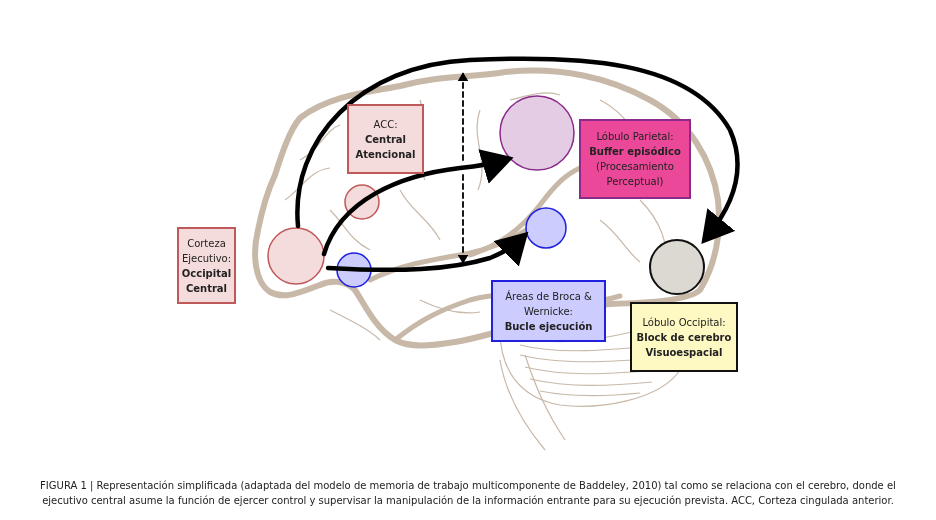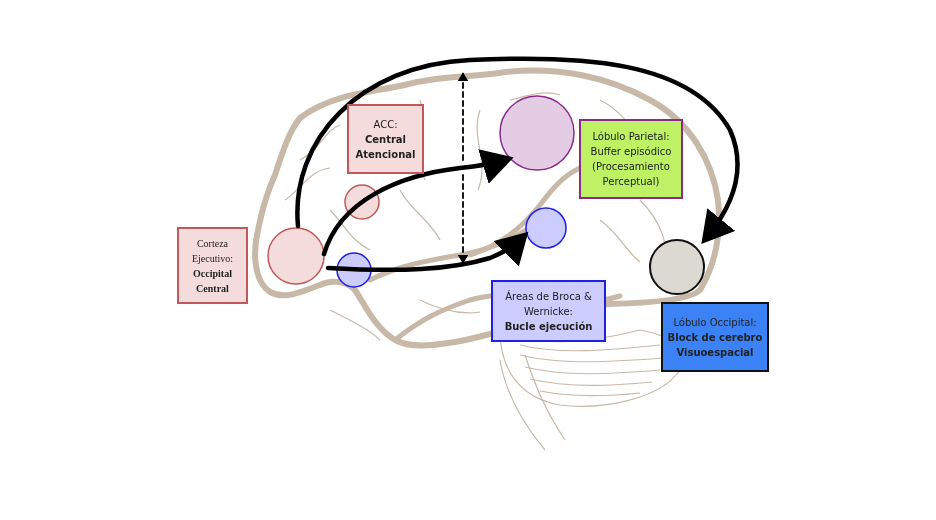--- a/index.html
+++ b/index.html
@@ -3,25 +3,25 @@
 <meta charset="utf-8">
 <style>
   html, body { margin: 0; padding: 0; background: #ffffff; }
   body { width: 936px; height: 520px; position: relative; overflow: hidden;
          font-family: "Liberation Sans", sans-serif; }
   #diagram { position: absolute; left: 0; top: 0; width: 936px; height: 470px; }
   .box { position: absolute; box-sizing: border-box; display: flex; flex-direction: column;
          align-items: center; justify-content: center; text-align: center;
          font-family: "DejaVu Sans", sans-serif; font-size: 10px; line-height: 15px; color: #222; }
   .box span { display: block; }
-  #box-pfc { left: 177px; top: 227px; width: 71px; height: 77px; background: #f5dcdc; border: 2px solid #c05a5a; font-family: Liberation Serif, serif; }
+  #box-pfc { left: 177px; top: 227px; width: 59px; height: 77px; background: #f5dcdc; border: 2px solid #c05a5a; }
   #box-acc { left: 347px; top: 104px; width: 77px; height: 70px; background: #f5dcdc; border: 2px solid #c05a5a; }
-  #box-par { left: 579px; top: 119px; width: 104px; height: 80px; background: #bef264; border: 2px solid #8a2a8a; }
+  #box-par { left: 579px; top: 119px; width: 112px; height: 80px; background: #ec4899; border: 2px solid #8a2a8a; }
   #box-broca { left: 491px; top: 259px; width: 115px; height: 62px; background: #ccccff; border: 2px solid #2020e0; margin-top: 21px; }
-  #box-occ { left: 630px; top: 302px; width: 108px; height: 70px; background: #3b82f6; border: 2px solid #111; margin-left: 31px; }
+  #box-occ { left: 630px; top: 302px; width: 108px; height: 70px; background: #fef9c3; border: 2px solid #111; }
   #caption { position: absolute; left: 0; top: 478px; width: 936px; text-align: center;
              font-family: "DejaVu Sans", sans-serif; font-size: 10px; line-height: 15px; color: #222; }
   #caption span { display: block; }
 </style>
 </head>
 <body>
 
 <svg id="diagram" viewBox="0 0 936 470" xmlns="http://www.w3.org/2000/svg">
   <defs>
     <marker id="arrowhead" markerWidth="8" markerHeight="8" refX="5" refY="4" orient="auto" markerUnits="strokeWidth">
@@ -86,31 +86,33 @@
 </div>
 
 <div class="box" id="box-acc">
   <span>ACC:</span>
   <span style="font-weight:bold">Central</span>
   <span style="font-weight:bold">Atencional</span>
 </div>
 
 <div class="box" id="box-par">
   <span>Lóbulo Parietal:</span>
-  <span style="font-weight:normal">Buffer episódico</span>
+  <span style="font-weight:bold">Buffer episódico</span>
   <span>(Procesamiento</span>
   <span>Perceptual)</span>
 </div>
 
 <div class="box" id="box-broca">
   <span>Áreas de Broca &amp;</span>
   <span>Wernicke:</span>
   <span style="font-weight:bold">Bucle ejecución</span>
 </div>
 
 <div class="box" id="box-occ">
   <span>Lóbulo Occipital:</span>
   <span style="font-weight:bold">Block de cerebro</span>
   <span style="font-weight:bold">Visuoespacial</span>
 </div>
 
 <div id="caption">
+  <span>FIGURA 1 | Representación simplificada (adaptada del modelo de memoria de trabajo multicomponente de Baddeley, 2010) tal como se relaciona con el cerebro, donde el</span>
+  <span>ejecutivo central asume la función de ejercer control y supervisar la manipulación de la información entrante para su ejecución prevista. ACC, Corteza cingulada anterior.</span>
 </div>
 
 </body></html>

